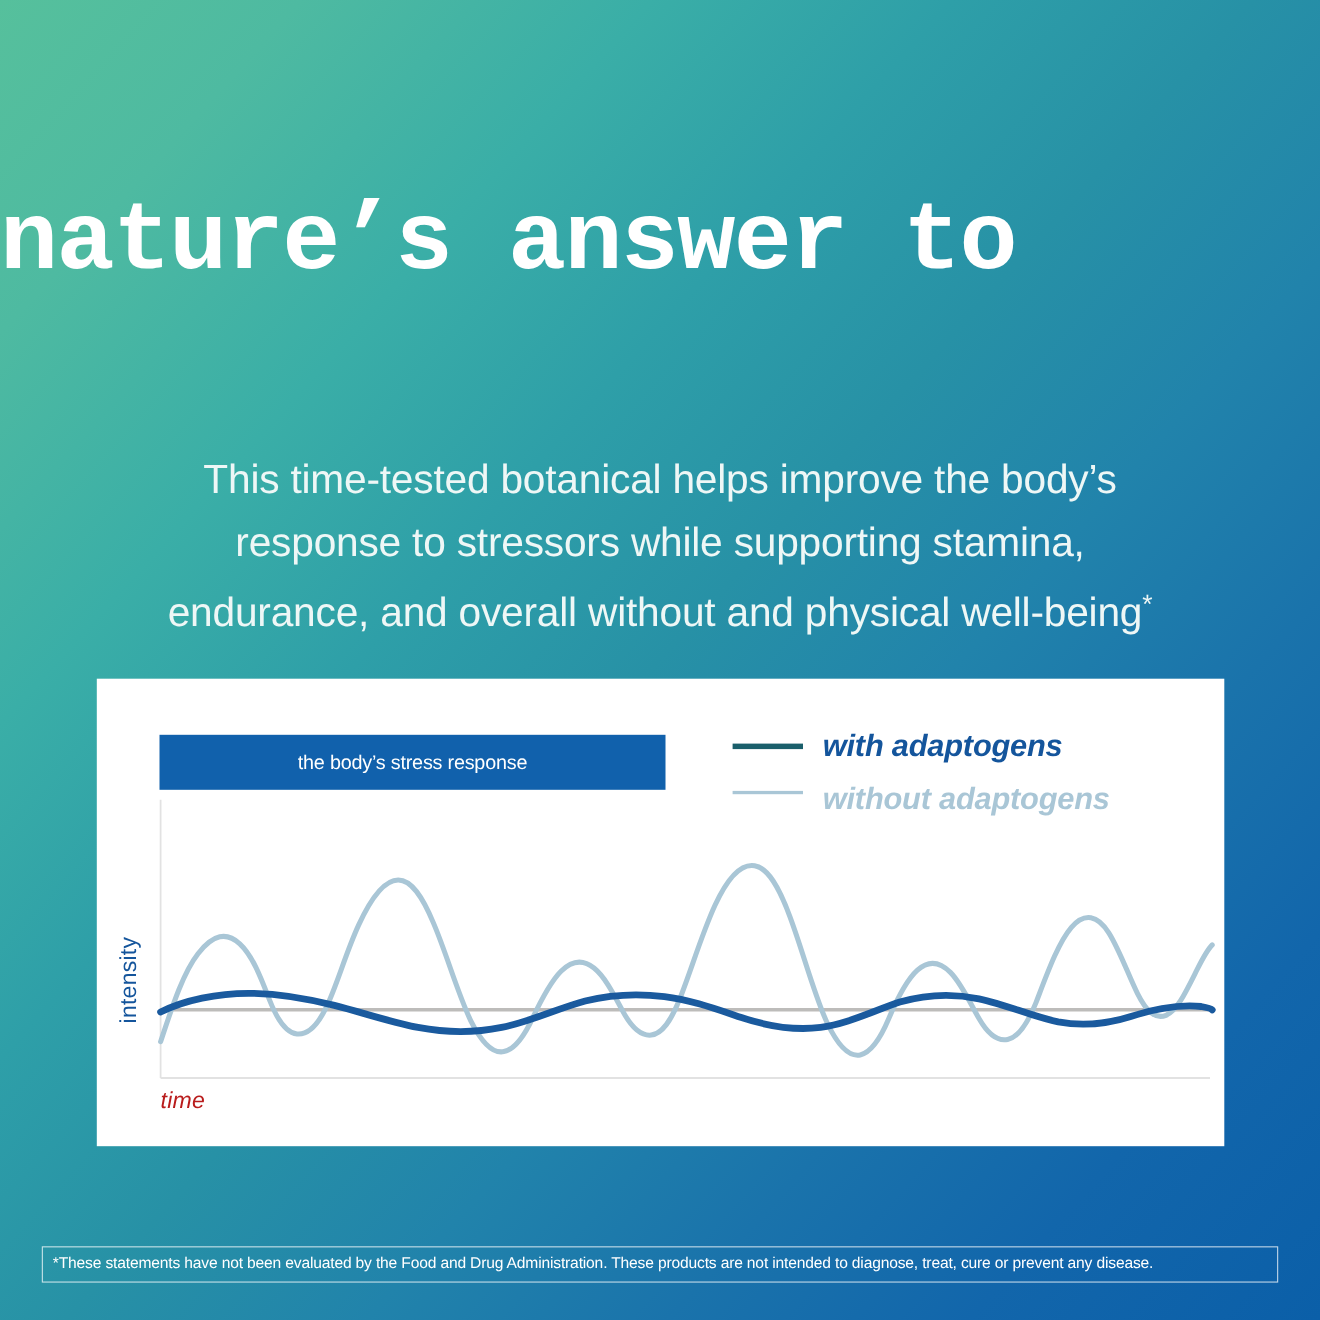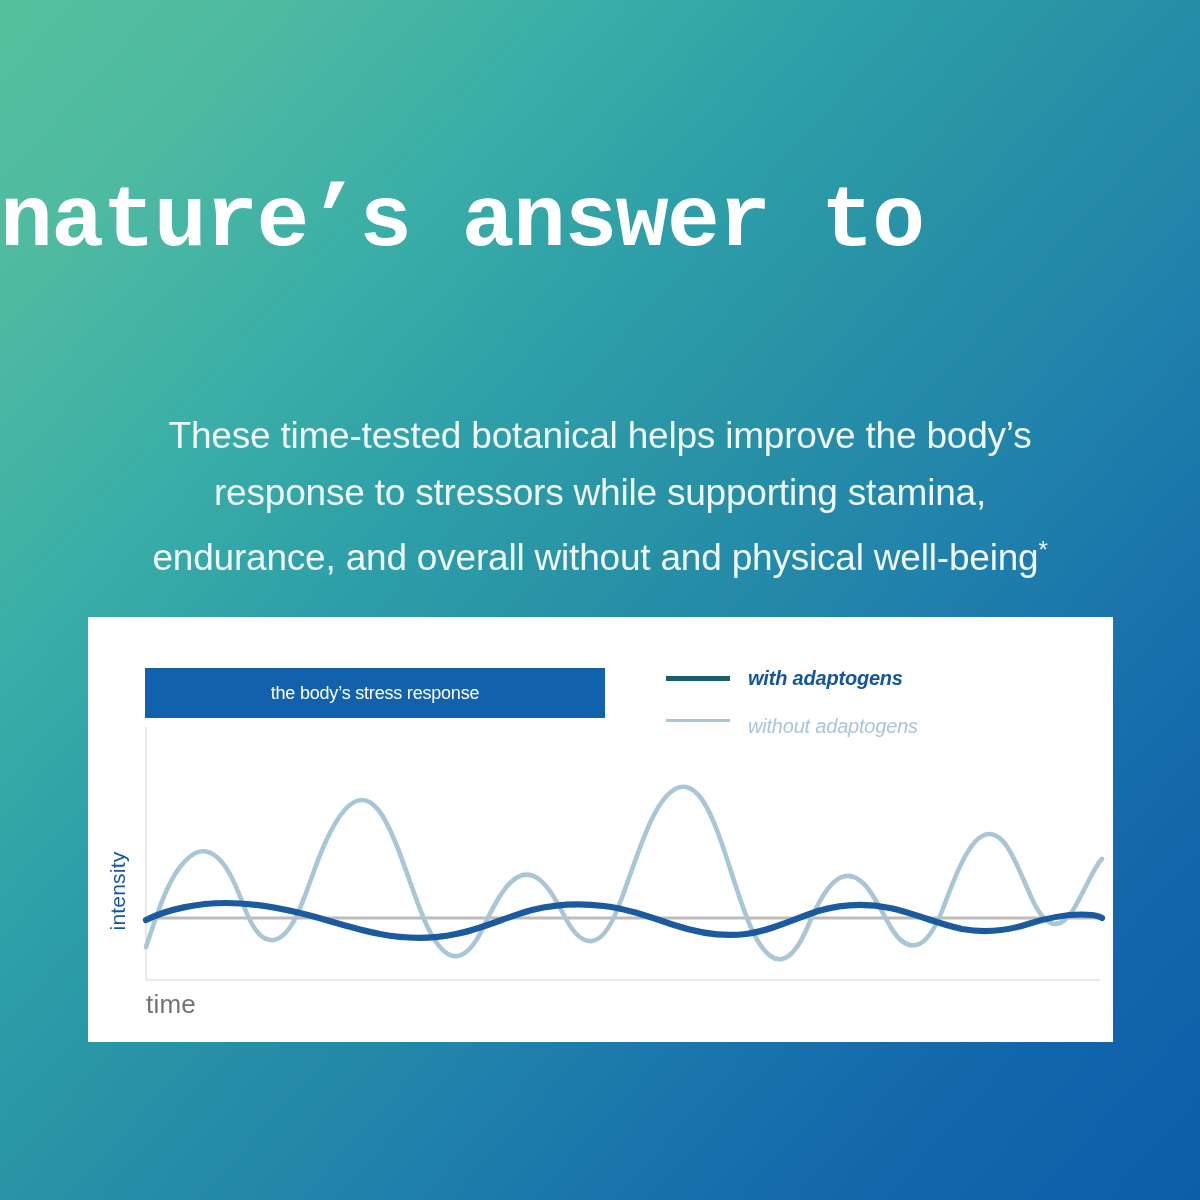--- a/index.html
+++ b/index.html
@@ -128,31 +128,31 @@
     border-top-width: 5px;
     border-top-color: #1a5f6b;
   }
   .legend-swatch.without {
     border-top-width: 3px;
     border-top-color: #a9c6d6;
   }
   .legend-label {
     font-family: "Liberation Sans", sans-serif;
     font-style: italic;
-    font-size: 20px;
+    font-size: 28px;
     letter-spacing: -0.2px;
     white-space: nowrap;
   }
   .legend-label.with {
     color: #14559c;
     font-weight: bold;
   }
   .legend-label.without {
     color: #a9c6d6;
-    font-weight: normal;
+    font-weight: bold;
     margin-top: 12px;
   }
 
   
   .plot-wrap {
     position: absolute;
     left: 0;
     top: 0;
     width: 1025px;
     height: 425px;
@@ -173,24 +173,25 @@
     transform-origin: 50% 50%;
     color: #14559c;
     font-family: "Liberation Sans", sans-serif;
     font-size: 21px;
     letter-spacing: 0.2px;
   }
   .axis-label-x {
     position: absolute;
     left: 58px;
     top: 372px;
-    color: #737373;
-    font-family: "Liberation Sans", sans-serif;
-    font-size: 26px;
+    color: #b91c1c;
+    font-family: "Liberation Sans", sans-serif;
+    font-size: 21px;
     letter-spacing: 0.2px;
+    font-style: italic;
   }
 
   
   .disclaimer {
     position: absolute;
     left: 38px;
     top: 1133px;
     width: 1124px;
     height: 33px;
     border: 1px solid rgba(255,255,255,0.75);
@@ -211,21 +212,21 @@
 </head>
 <body>
 
 <div id="poster">
 
   <h1 class="headline">
     <span class="hl-line">nature’s answer to</span>
   </h1>
 
   <p class="subhead">
-    <span class="sub-line">These time-tested botanical helps improve the body’s</span>
+    <span class="sub-line">This time-tested botanical helps improve the body’s</span>
     <span class="sub-line">response to stressors while supporting stamina,</span>
     <span class="sub-line"><span>endurance, and overall without and physical well-being</span><sup class="star">*</sup></span>
   </p>
 
   <div class="chart-panel">
 
     <div class="plot-wrap">
       <svg class="plot-svg" width="1025" height="425" viewBox="0 0 1025 425">
 
         <line x1="58" y1="110" x2="58" y2="363" stroke="#e2e2e2" stroke-width="1.6"></line>
@@ -300,14 +301,17 @@
         <span class="legend-label with">with adaptogens</span>
       </div>
       <div class="legend-row">
         <span class="legend-swatch without"></span>
         <span class="legend-label without">without adaptogens</span>
       </div>
     </div>
 
   </div>
 
+  <div class="disclaimer">
+    <span class="disc-text">*These statements have not been evaluated by the Food and Drug Administration. These products are not intended to diagnose, treat, cure or prevent any disease.</span>
+  </div>
 
 </div>
 
 </body></html>

